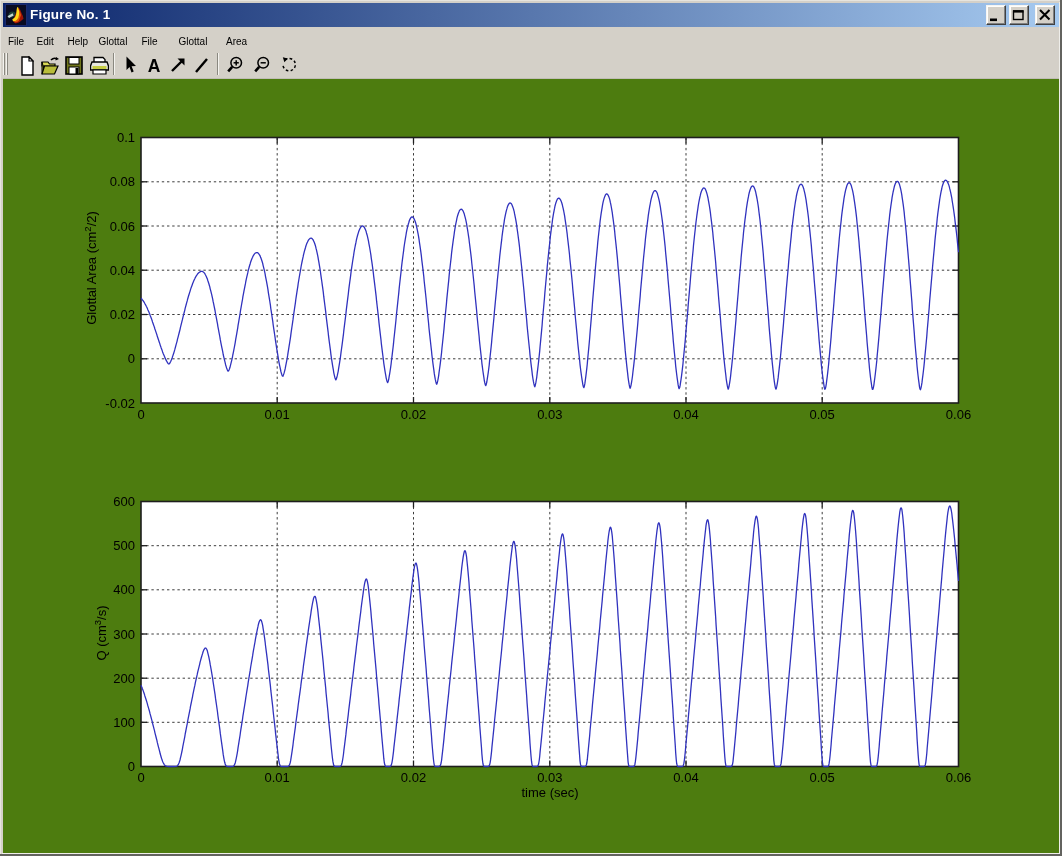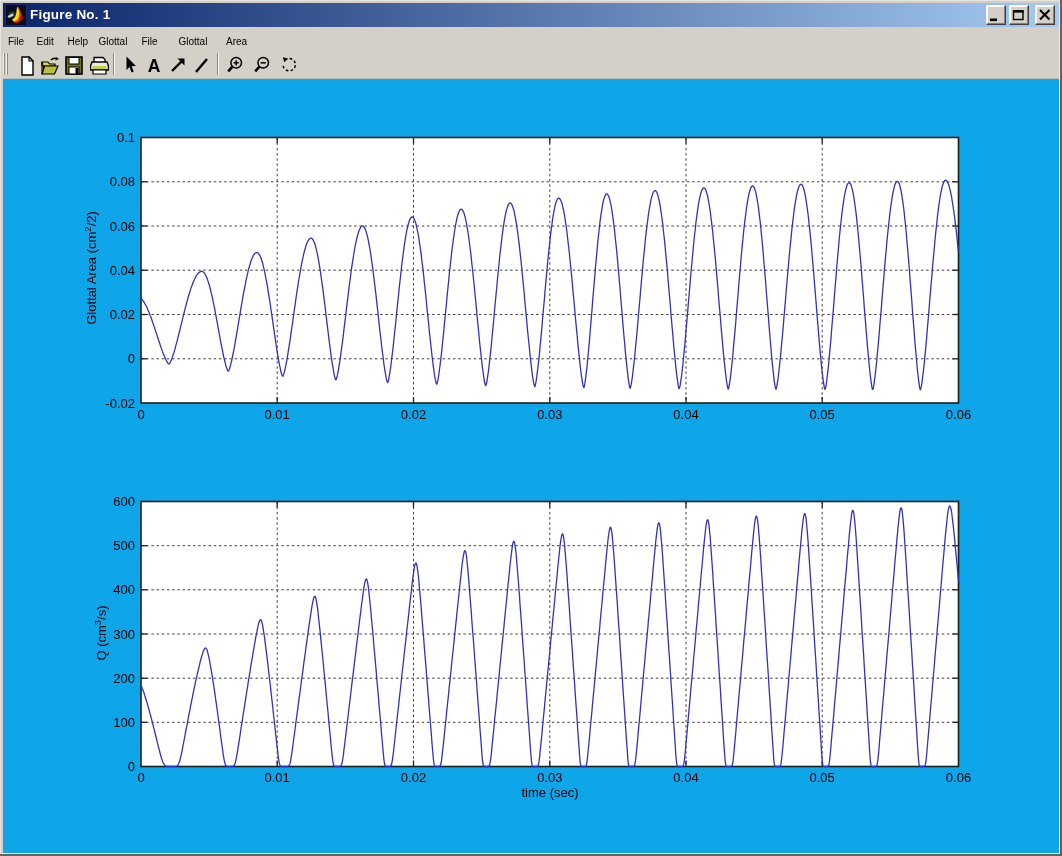--- a/index.html
+++ b/index.html
@@ -17,21 +17,21 @@
   .bmin { right:53px; } .bmax { right:30px; } .bcls { right:4.5px; }
   #menubar { position:absolute; left:3px; top:28px; width:1056px; height:21px; }
   #menubar span { position:absolute; top:8px; font-size:10px; color:#000; }
   #toolbar { position:absolute; left:3px; top:49px; width:1056px; height:30px;
       border-bottom:1px solid #c0bdb5; }
   .tbi { position:absolute; top:7px; }
   .grip { position:absolute; left:0px; top:4px; width:2px; height:22px;
       border-left:1px solid #f4f3ef; background:#8a8880; }
   .tsep { position:absolute; top:4px; width:2px; height:22px;
       border-left:1px solid #8a8880; border-right:1px solid #f4f3ef; }
-  #client { position:absolute; left:3px; top:79px; width:1056px; height:774px; background:#0ea5e9; }
+  #client { position:absolute; left:3px; top:79px; width:1056px; height:774px; background:#4d7c0f; }
   #plots { position:absolute; left:-3px; top:0px; }
   .edge { position:absolute; }
 </style></head>
 <body>
 <div id="titlebar">
   <div id="mlicon"><svg width="22" height="22" viewBox="0 0 22 22">
         <rect x="0" y="0" width="22" height="22" fill="#0a0c22"></rect>
         <rect x="0.5" y="0.5" width="21" height="21" fill="none" stroke="#1c2a6e" stroke-width="1"></rect>
         <path d="M4 9 q3.5 -2.5 6 -0.5 q1.5 1.5 -0.5 3.5 q-3.5 2.5 -6.5 1 z" fill="#1d4038"></path>
         <path d="M2.5 12.3 L7.6 9.3 8.6 11.5 4 14 Z" fill="#c4d6d2"></path>

